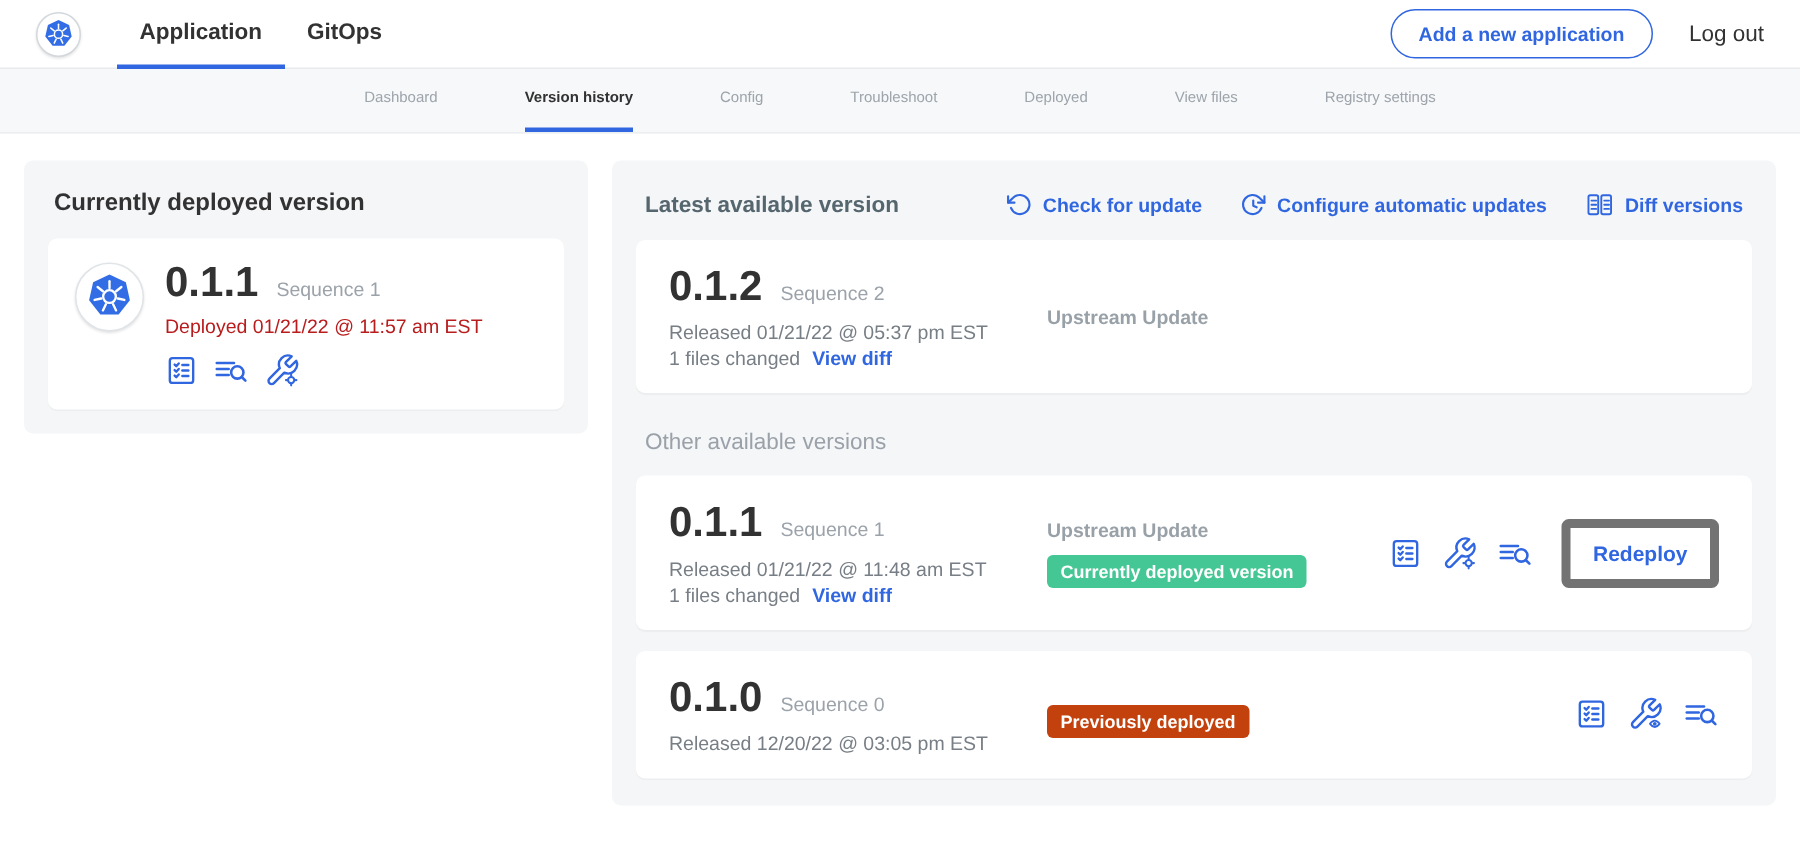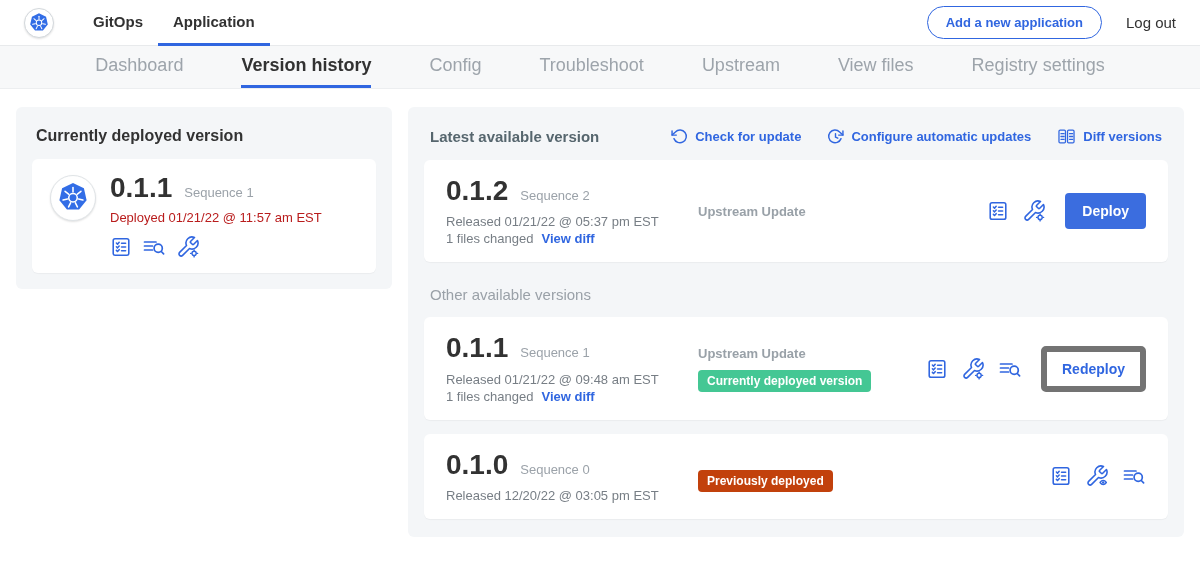--- a/index.html
+++ b/index.html
@@ -41,21 +41,21 @@
   .logout { font-size:15px; color:#323232; cursor:pointer; }
 
   
   .subnav {
     display:flex; justify-content:center; gap:58px;
     height:43px; background:#f7f8f9;
     border-bottom:1px solid #eceef0;
   }
   .subtab {
     display:flex; align-items:center;
-    font-size:18px; color:#9da4ab;
+    font-size:10px; color:#9da4ab;
     border-bottom:3px solid transparent; cursor:pointer; white-space:nowrap;
   }
   .subtab.active { color:#323232; font-weight:700; border-bottom-color:#3066e0; }
 
   
   .main { display:flex; gap:16px; padding:18px 16px; align-items:flex-start; }
 
   .panel { background:#f4f6f8; border-radius:6px; }
 
   
@@ -194,35 +194,35 @@
   </defs>
 </svg>
 
 <div class="header">
   <div class="logo-circle">
     <svg width="22" height="22" viewBox="0 0 24 24">
         <use href="#i-k8s"></use>
       </svg>
   </div>
   <div class="header-tabs">
+    <div class="htab active">Application</div>
     <div class="htab">GitOps</div>
-    <div class="htab active">Application</div>
   </div>
   <div class="header-right">
     <button class="add-app-btn">Add a new application</button>
     <span class="logout">Log out</span>
   </div>
 </div>
 
 <div class="subnav">
   <div class="subtab">Dashboard</div>
   <div class="subtab active">Version history</div>
   <div class="subtab">Config</div>
   <div class="subtab">Troubleshoot</div>
-  <div class="subtab">Upstream</div>
+  <div class="subtab">Deployed</div>
   <div class="subtab">View files</div>
   <div class="subtab">Registry settings</div>
 </div>
 
 <div class="main">
 
   <div class="panel left-panel">
     <div class="panel-title">Currently deployed version</div>
     <div class="deployed-card">
       <div class="logo-big">
@@ -284,81 +284,72 @@
         </div>
         <div class="vc-released">Released 01/21/22 @ 05:37 pm EST</div>
         <div class="vc-files">
           <span>1 files changed</span>
           <span class="view-diff">View diff</span>
         </div>
       </div>
       <div>
         <div class="source-label">Upstream Update</div>
       </div>
+    </div>
+
+    <div class="other-title">Other available versions</div>
+
+    <div class="version-card">
+      <div>
+        <div class="version-line">
+          <span class="version-number">0.1.1</span>
+          <span class="sequence-label">Sequence 1</span>
+        </div>
+        <div class="vc-released">Released 01/21/22 @ 11:48 am EST</div>
+        <div class="vc-files">
+          <span>1 files changed</span>
+          <span class="view-diff">View diff</span>
+        </div>
+      </div>
+      <div>
+        <div class="source-label">Upstream Update</div>
+        <span class="badge green">Currently deployed version</span>
+      </div>
       <div class="vc-right vc-icons">
         <svg width="22" height="22" viewBox="0 0 24 24">
             <use href="#i-checklist"></use>
           </svg>
         <svg width="24" height="24" viewBox="0 0 24 24">
             <use href="#i-wrench-gear"></use>
           </svg>
-        <button class="btn-primary">Deploy</button>
-      </div>
-    </div>
-
-    <div class="other-title">Other available versions</div>
+        <svg width="24" height="24" viewBox="0 0 24 24">
+            <use href="#i-logs"></use>
+          </svg>
+        <button class="btn-outline">Redeploy</button>
+      </div>
+    </div>
 
     <div class="version-card">
       <div>
         <div class="version-line">
-          <span class="version-number">0.1.1</span>
-          <span class="sequence-label">Sequence 1</span>
-        </div>
-        <div class="vc-released">Released 01/21/22 @ 09:48 am EST</div>
-        <div class="vc-files">
-          <span>1 files changed</span>
-          <span class="view-diff">View diff</span>
-        </div>
-      </div>
-      <div>
-        <div class="source-label">Upstream Update</div>
-        <span class="badge green">Currently deployed version</span>
+          <span class="version-number">0.1.0</span>
+          <span class="sequence-label">Sequence 0</span>
+        </div>
+        <div class="vc-released">Released 12/20/22 @ 03:05 pm EST</div>
+      </div>
+      <div>
+        <span class="badge gray">Previously deployed</span>
       </div>
       <div class="vc-right vc-icons">
         <svg width="22" height="22" viewBox="0 0 24 24">
             <use href="#i-checklist"></use>
           </svg>
         <svg width="24" height="24" viewBox="0 0 24 24">
-            <use href="#i-wrench-gear"></use>
+            <use href="#i-wrench-eye"></use>
           </svg>
         <svg width="24" height="24" viewBox="0 0 24 24">
             <use href="#i-logs"></use>
           </svg>
-        <button class="btn-outline">Redeploy</button>
-      </div>
-    </div>
-
-    <div class="version-card">
-      <div>
-        <div class="version-line">
-          <span class="version-number">0.1.0</span>
-          <span class="sequence-label">Sequence 0</span>
-        </div>
-        <div class="vc-released">Released 12/20/22 @ 03:05 pm EST</div>
-      </div>
-      <div>
-        <span class="badge gray">Previously deployed</span>
-      </div>
-      <div class="vc-right vc-icons">
-        <svg width="22" height="22" viewBox="0 0 24 24">
-            <use href="#i-checklist"></use>
-          </svg>
-        <svg width="24" height="24" viewBox="0 0 24 24">
-            <use href="#i-wrench-eye"></use>
-          </svg>
-        <svg width="24" height="24" viewBox="0 0 24 24">
-            <use href="#i-logs"></use>
-          </svg>
       </div>
     </div>
 
   </div>
 </div>
 
 </body></html>

